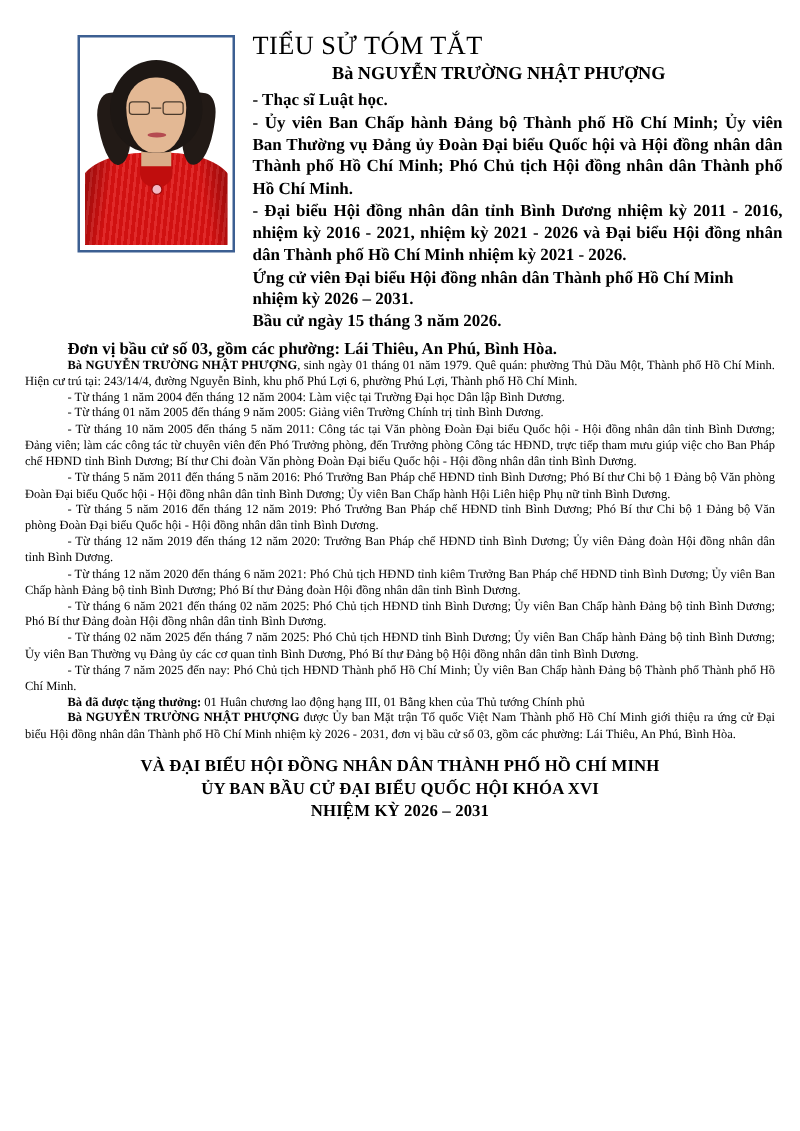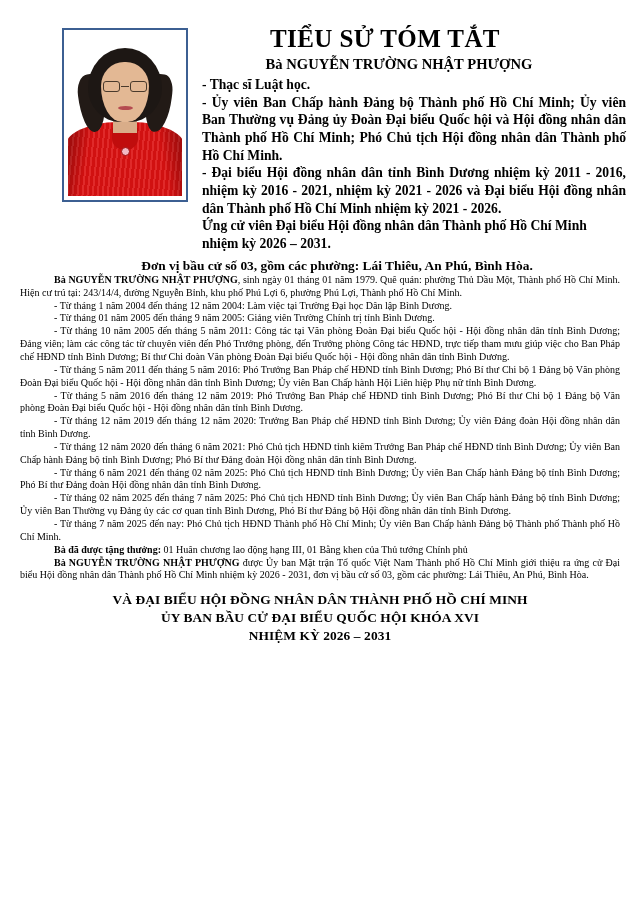--- a/index.html
+++ b/index.html
@@ -174,23 +174,22 @@
   }
 
   
   .header-text {
     flex: 1 1 auto;
     padding-left: 14px;
     padding-right: 2px;
     padding-top: 2px;
   }
   .doc-title {
-    font-size: 25px;
-    font-weight: bold;
-    text-align: center;
+    font-size: 21px;
+    font-weight: normal;
     letter-spacing: 0.4px;
     line-height: 1.18;
     margin: 0 0 2px 0;
     padding-right: 58px;
   }
   .doc-subject {
     font-size: 14.6px;
     font-weight: bold;
     text-align: center;
     line-height: 1.2;
@@ -224,21 +223,20 @@
     text-indent: 34px;
   }
   .b { font-weight: bold; }
 
   .section-head {
     font-size: 13.4px;
     font-weight: bold;
     line-height: 1.285;
     margin: 0;
     text-indent: 34px;
-    text-align: center;
   }
 
   
   .footer {
     margin-top: 9px;
     text-align: center;
     font-size: 13.4px;
     font-weight: bold;
     line-height: 1.33;
   }
@@ -271,20 +269,21 @@
       </div>
     </div>
 
     <div class="header-text">
       <h1 class="doc-title">TIỂU SỬ TÓM TẮT</h1>
       <div class="doc-subject">Bà NGUYỄN TRƯỜNG NHẬT PHƯỢNG</div>
       <p class="hdr-line nojust">- Thạc sĩ Luật học.</p>
       <p class="hdr-line">- Ủy viên Ban Chấp hành Đảng bộ Thành phố Hồ Chí Minh; Ủy viên Ban Thường vụ Đảng ủy Đoàn Đại biểu Quốc hội và Hội đồng nhân dân Thành phố Hồ Chí Minh; Phó Chủ tịch Hội  đồng nhân dân Thành phố Hồ Chí Minh.</p>
       <p class="hdr-line">- Đại biểu Hội đồng nhân dân tỉnh Bình Dương nhiệm kỳ 2011 - 2016, nhiệm kỳ 2016 - 2021, nhiệm kỳ 2021 - 2026 và Đại biểu Hội đồng nhân dân Thành phố Hồ Chí Minh nhiệm kỳ 2021 - 2026.</p>
       <p class="hdr-line nojust">Ứng cử viên Đại biểu Hội đồng nhân dân Thành phố Hồ Chí Minh nhiệm kỳ 2026 – 2031.</p>
+      <p class="hdr-line nojust">Bầu cử ngày 15 tháng 3 năm 2026.</p>
     </div>
 
   </div>
 
   <div class="body-zone">
 
     <p class="section-head">Đơn vị bầu cử số 03, gồm các phường: Lái Thiêu, An Phú, Bình Hòa.</p>
 
     <p class="para"><span class="b">Bà NGUYỄN TRƯỜNG NHẬT PHƯỢNG</span><span>, sinh ngày 01 tháng 01 năm 1979. Quê quán: phường Thủ Dầu Một, Thành phố Hồ Chí Minh. Hiện cư trú tại: 243/14/4, đường Nguyễn Bỉnh, khu phố Phú Lợi 6, phường Phú Lợi, Thành phố Hồ Chí Minh.</span></p>
 

